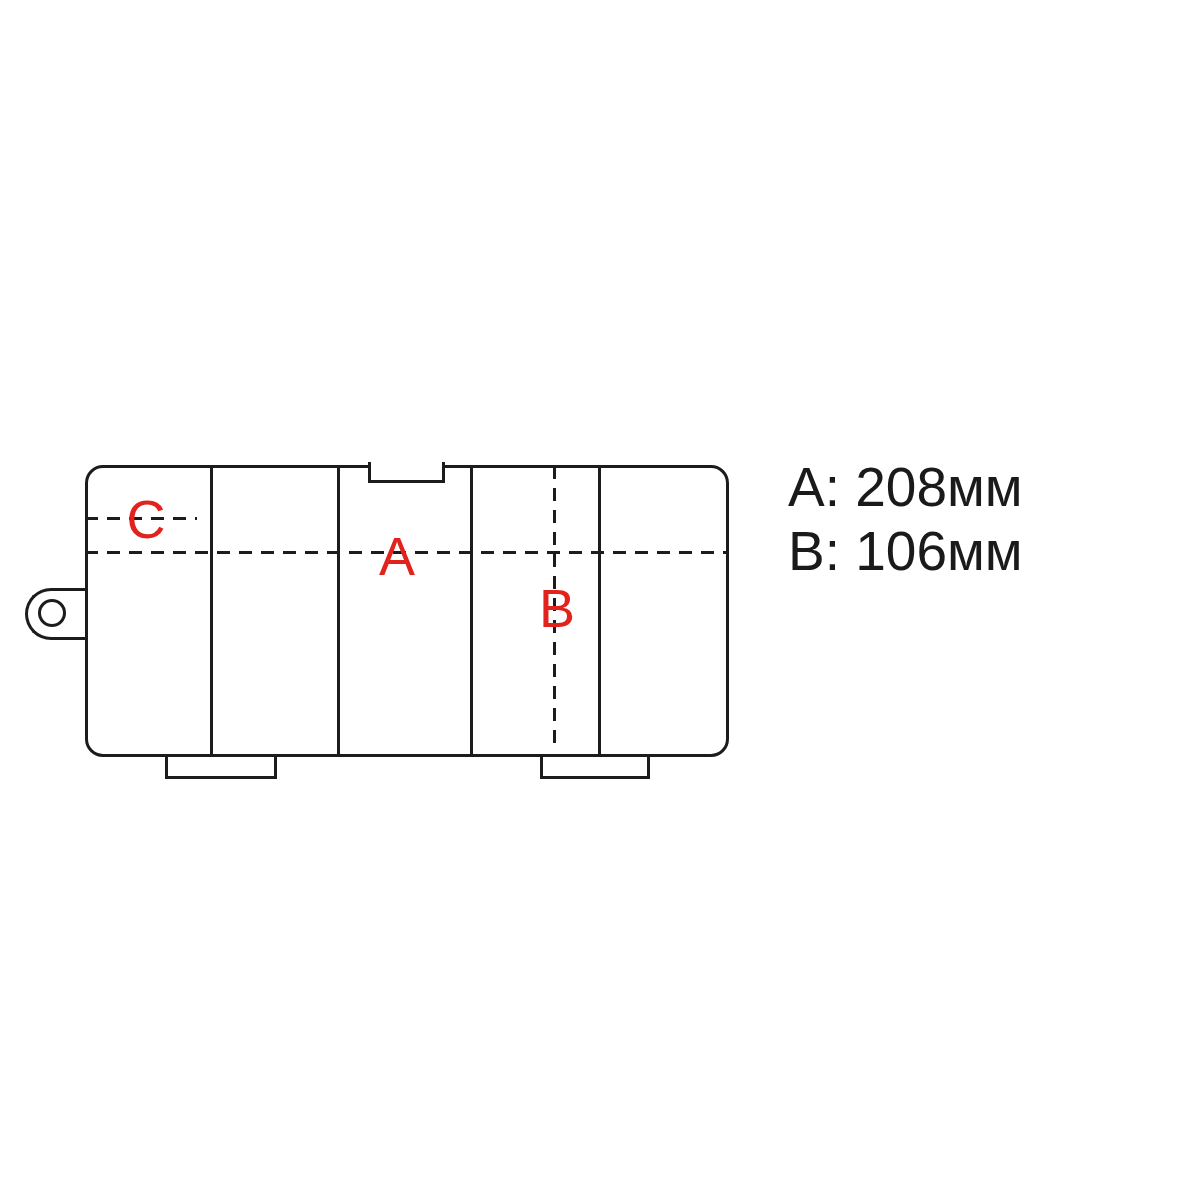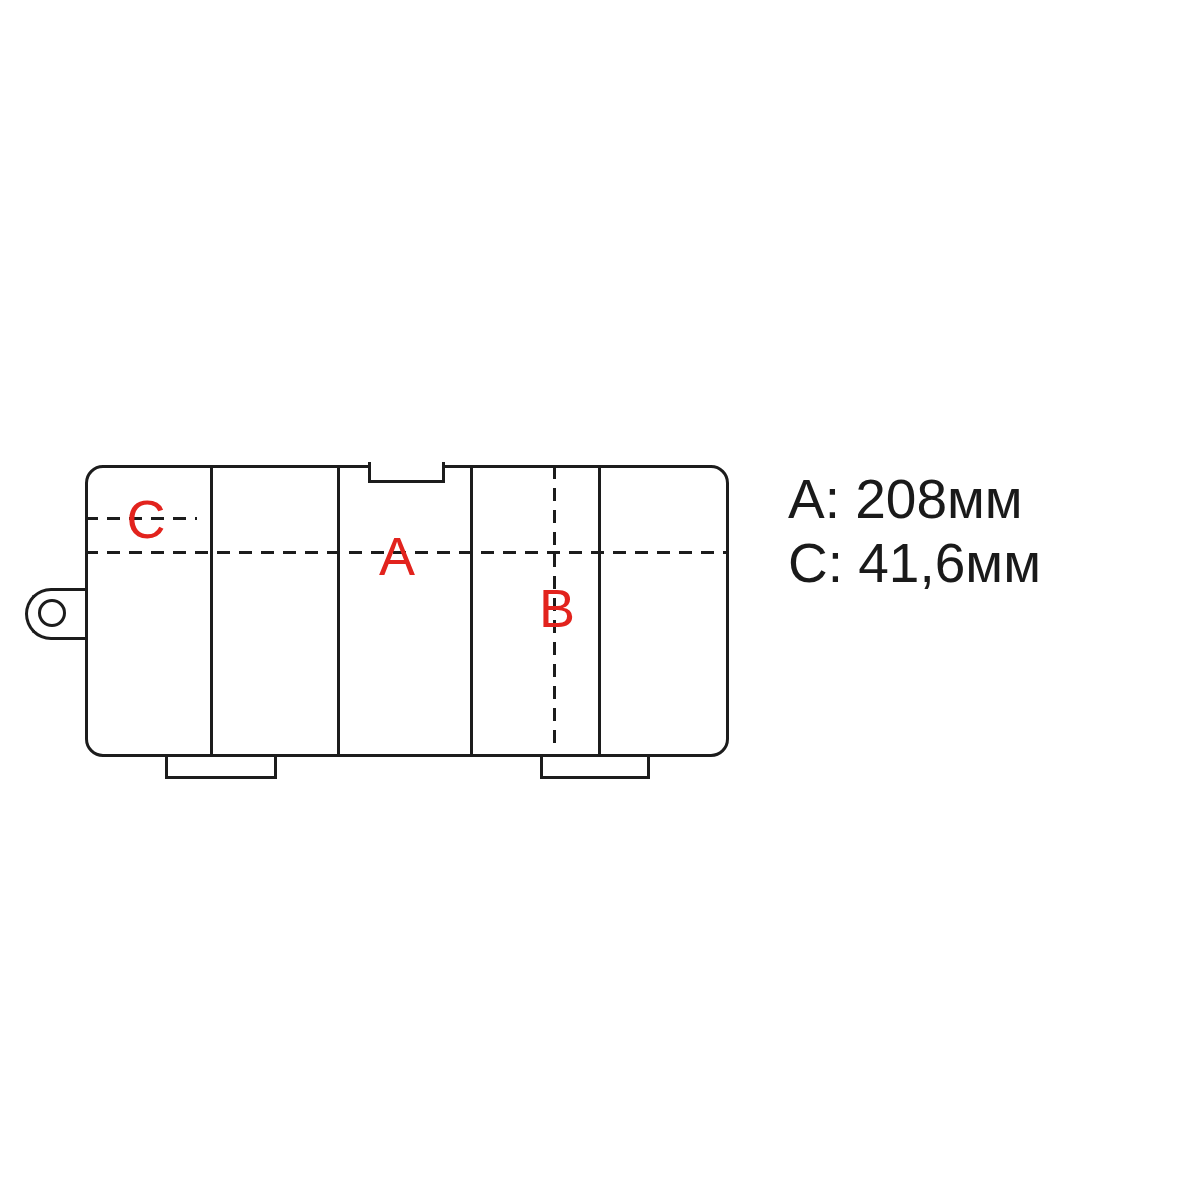--- a/index.html
+++ b/index.html
@@ -96,21 +96,21 @@
     transform: translate(-50%, -50%);
     z-index: 6;
     white-space: nowrap;
   }
   .dim-label.a { left: 397px; top: 556px; }
   .dim-label.b { left: 557px; top: 608px; }
   .dim-label.c { left: 146px; top: 519px; }
 
   
   .specs {
-    left: 788px; top: 467px;
+    left: 788px; top: 455px;
     color: var(--text);
     font-size: 55px;
     line-height: 64px;
     white-space: nowrap;
     z-index: 6;
   }
 </style>
 </head>
 <body>
 
@@ -130,16 +130,16 @@
   <div class="abs hdash dim-c"></div>
   <div class="abs hdash dim-a"></div>
   <div class="abs vdash dim-b"></div>
 
   <div class="abs dim-label c">C</div>
   <div class="abs dim-label a">A</div>
   <div class="abs dim-label b">B</div>
 
   <div class="abs specs">
     <div>A: 208мм</div>
-    <div>C: 41,6мм</div>
+    <div>B: 106мм</div>
   </div>
 
 </div>
 
 </body></html>

